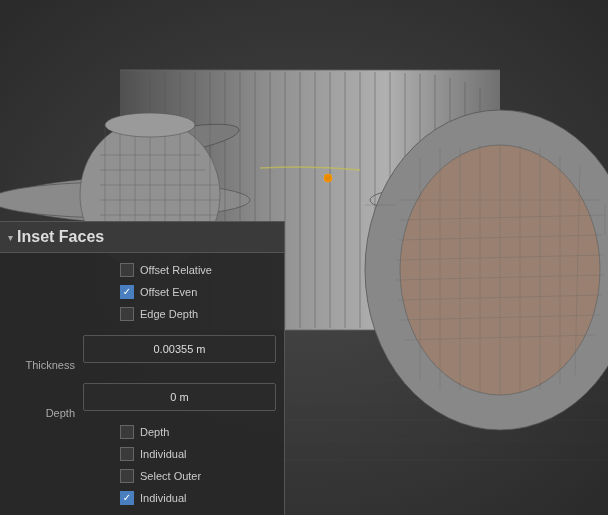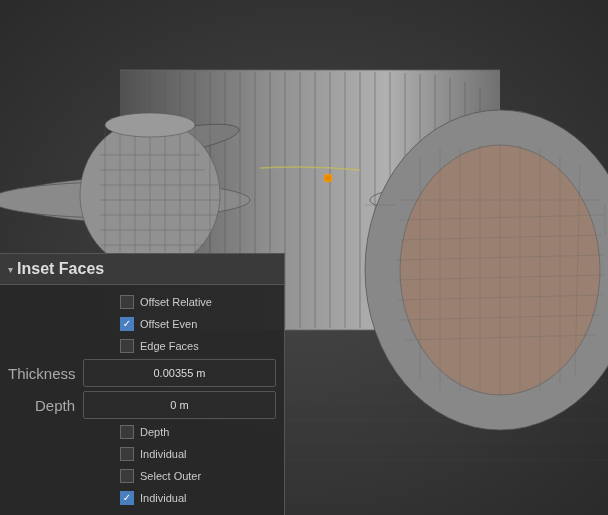--- a/index.html
+++ b/index.html
@@ -68,22 +68,23 @@
       display: flex;
       align-items: center;
       padding: 2px 8px;
       min-height: 22px;
     }
 
     .row-label {
       width: 75px;
       text-align: right;
       color: #aaa;
-      font-size: 15px;
+      font-size: 11px;
       padding-right: 8px;
+      margin-top: 32px;
     }
 
     .checkbox-row {
       display: flex;
       align-items: center;
       padding: 2px 8px 2px 120px;
       min-height: 22px;
       gap: 6px;
     }
 
@@ -298,21 +299,21 @@
       <span class="checkbox-label">Offset Relative</span>
     </div>
 
     <div class="checkbox-row">
       <div class="checkbox checked"></div>
       <span class="checkbox-label">Offset Even</span>
     </div>
 
     <div class="checkbox-row">
       <div class="checkbox"></div>
-      <span class="checkbox-label">Edge Faces</span>
+      <span class="checkbox-label">Edge Depth</span>
     </div>
 
     <div class="row">
       <span class="row-label">Thickness</span>
       <input type="text" class="field-input" value="0.00355 m" style="">
     </div>
 
     <div class="row">
       <span class="row-label">Depth</span>
       <input type="text" class="field-input" value="0 m" style="">

